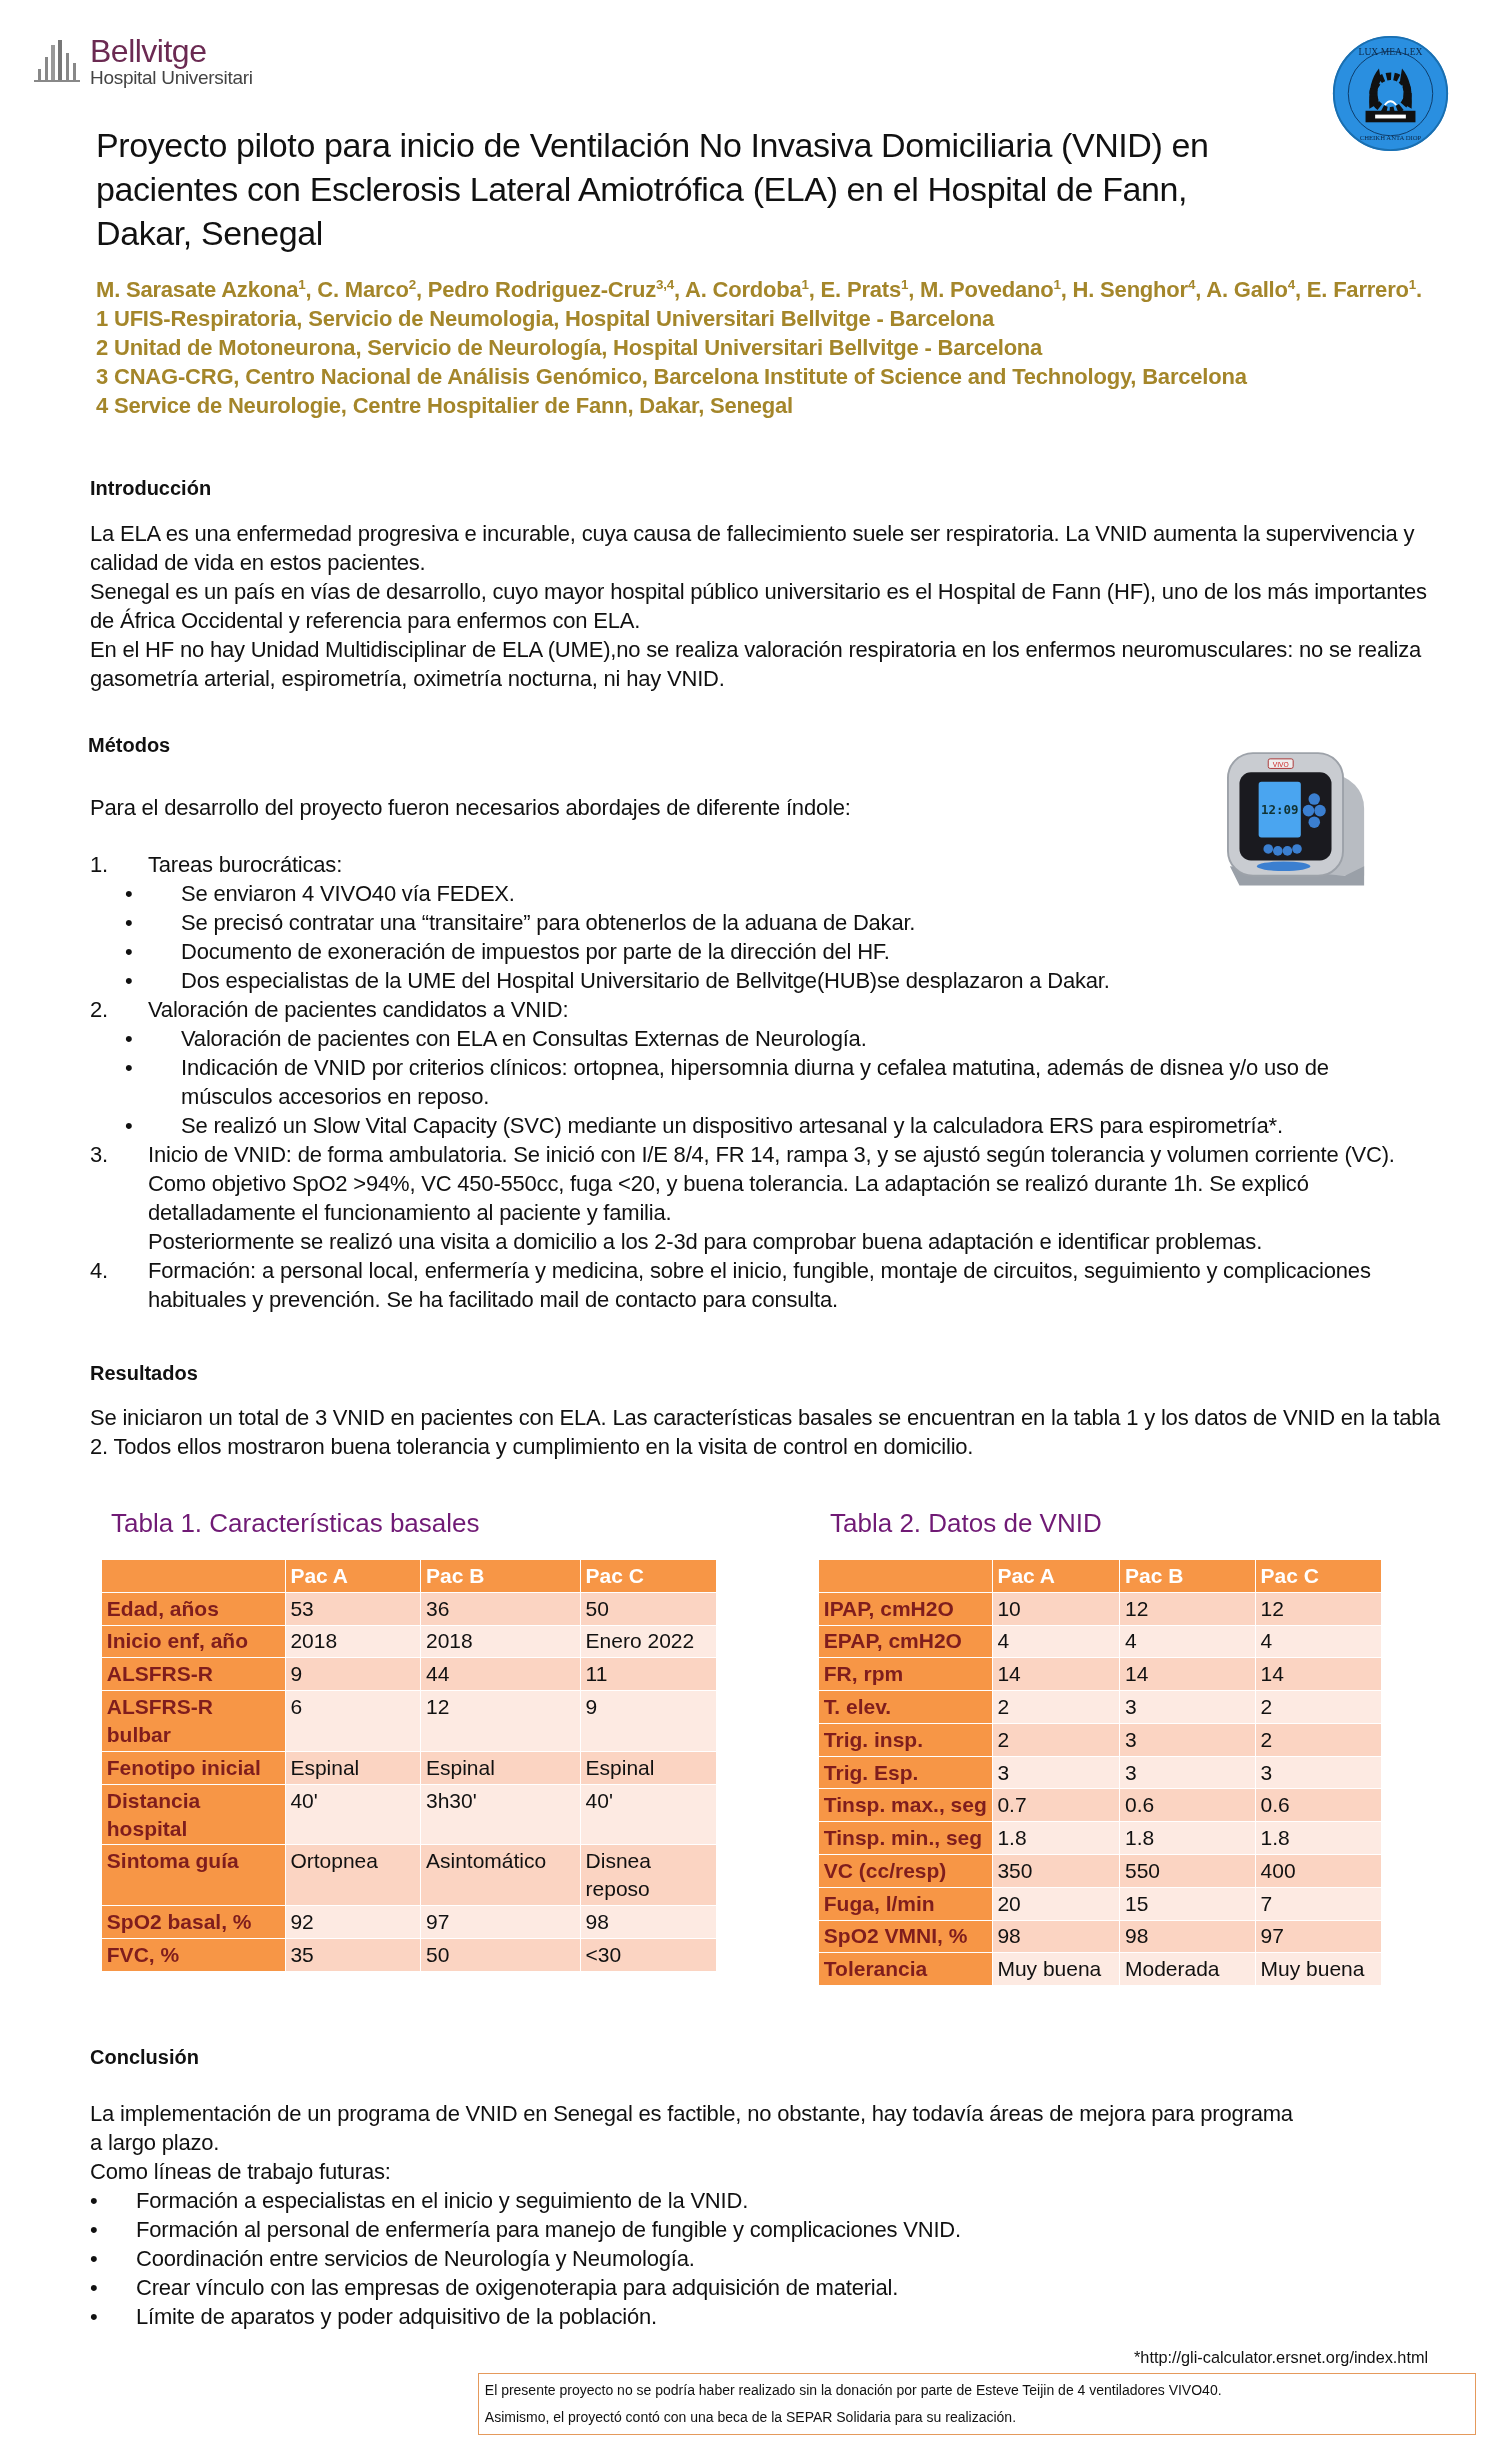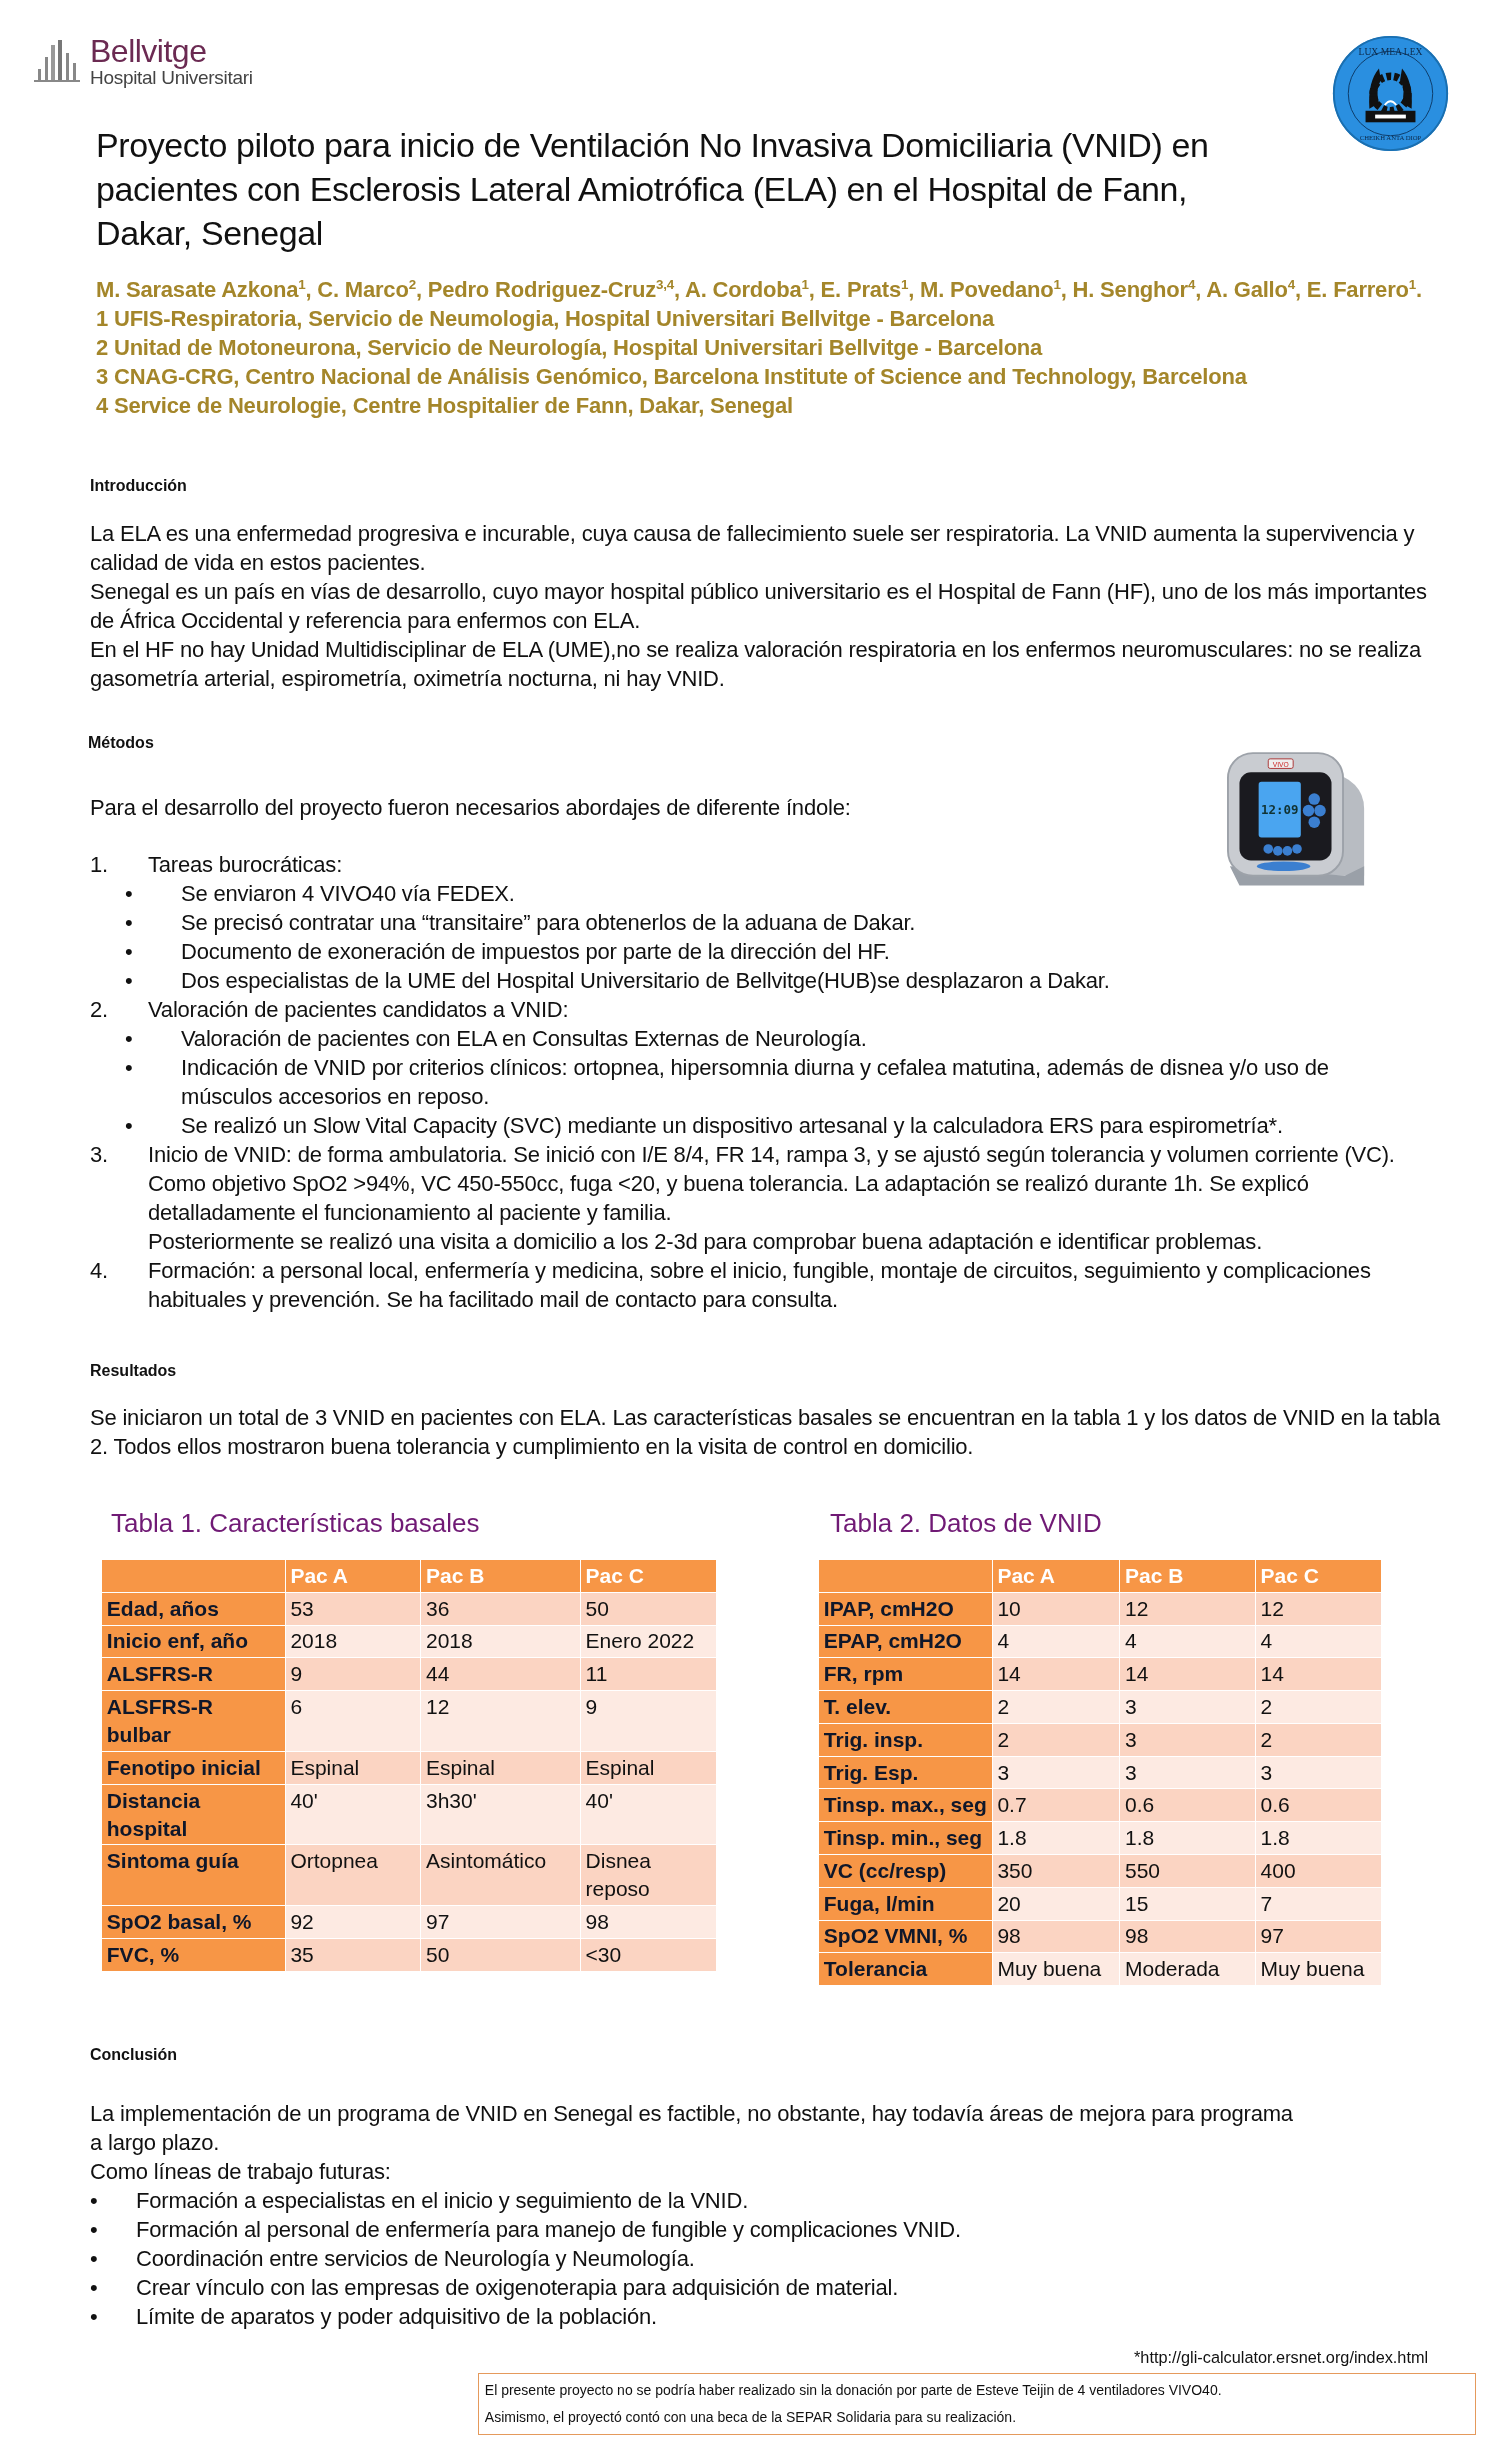--- a/index.html
+++ b/index.html
@@ -14,21 +14,21 @@
   .logo-sub { left: 90px; top: 67px; font-size: 19px; color: #444; letter-spacing: -0.3px; }
 
   .seal { left: 1331px; top: 34px; width: 119px; height: 119px; }
 
   .title { left: 96px; top: 123px; width: 1191px; font-size: 34px; font-weight: normal;
            line-height: 44px; letter-spacing: -0.4px; color: #111; }
   .authors { left: 96px; top: 270px; width: 1345px; font-size: 22px; font-weight: bold;
              color: #a4862a; line-height: 29px; letter-spacing: -0.2px; }
   .authors sup { font-size: 13.4px; }
 
-  .section-head { font-size: 16px; font-weight: bold; color: #111; }
+  .section-head { font-size: 20px; font-weight: bold; color: #111; }
   .body-text { font-size: 22px; line-height: 29px; color: #111; letter-spacing: -0.2px; }
 
   .intro-head { left: 90px; top: 477px; }
   .intro-body { left: 90px; top: 519px; width: 1345px; }
 
   .met-head { left: 88px; top: 734px; }
   .met-lead { left: 90px; top: 793px; }
   .met-list { left: 90px; top: 850px; width: 1364px; }
   .met-list .num { display: flex; }
   .met-list .num .n { width: 58px; flex: none; }
@@ -41,21 +41,21 @@
   .res-body { left: 90px; top: 1403px; width: 1364px; }
 
   .tcap { font-size: 26px; color: #701a75; }
   .tcap1 { left: 111px; top: 1508px; }
   .tcap2 { left: 830px; top: 1508px; }
 
   table.data { position: absolute; border-collapse: collapse; font-size: 21px; }
   table.data td, table.data th { padding: 1.9px 4.8px; text-align: left; vertical-align: top;
                                   border-right: 1.9px solid #fff; border-bottom: 1.9px solid #fff; }
   table.data th { background: #f79646; color: #fff; font-weight: bold; }
-  table.data td.rh { background: #f79646; color: #0f172a; font-weight: bold; }
+  table.data td.rh { background: #f79646; color: #7f1d1d; font-weight: bold; }
   table.data tr.odd td.v { background: #fbd4c2; }
   table.data tr.even td.v { background: #fdeae2; }
   table.t1 { left: 102px; top: 1560px; width: 615px; }
   table.t2 { left: 819px; top: 1560px; width: 563px; }
   table.t1 td, table.t1 th { line-height: 28px; }
   table.t2 td, table.t2 th { line-height: 28px; }
 
   .con-head { left: 90px; top: 2046px; }
   .con-body { left: 90px; top: 2099px; width: 1345px; }
   .con-body .ul { }

